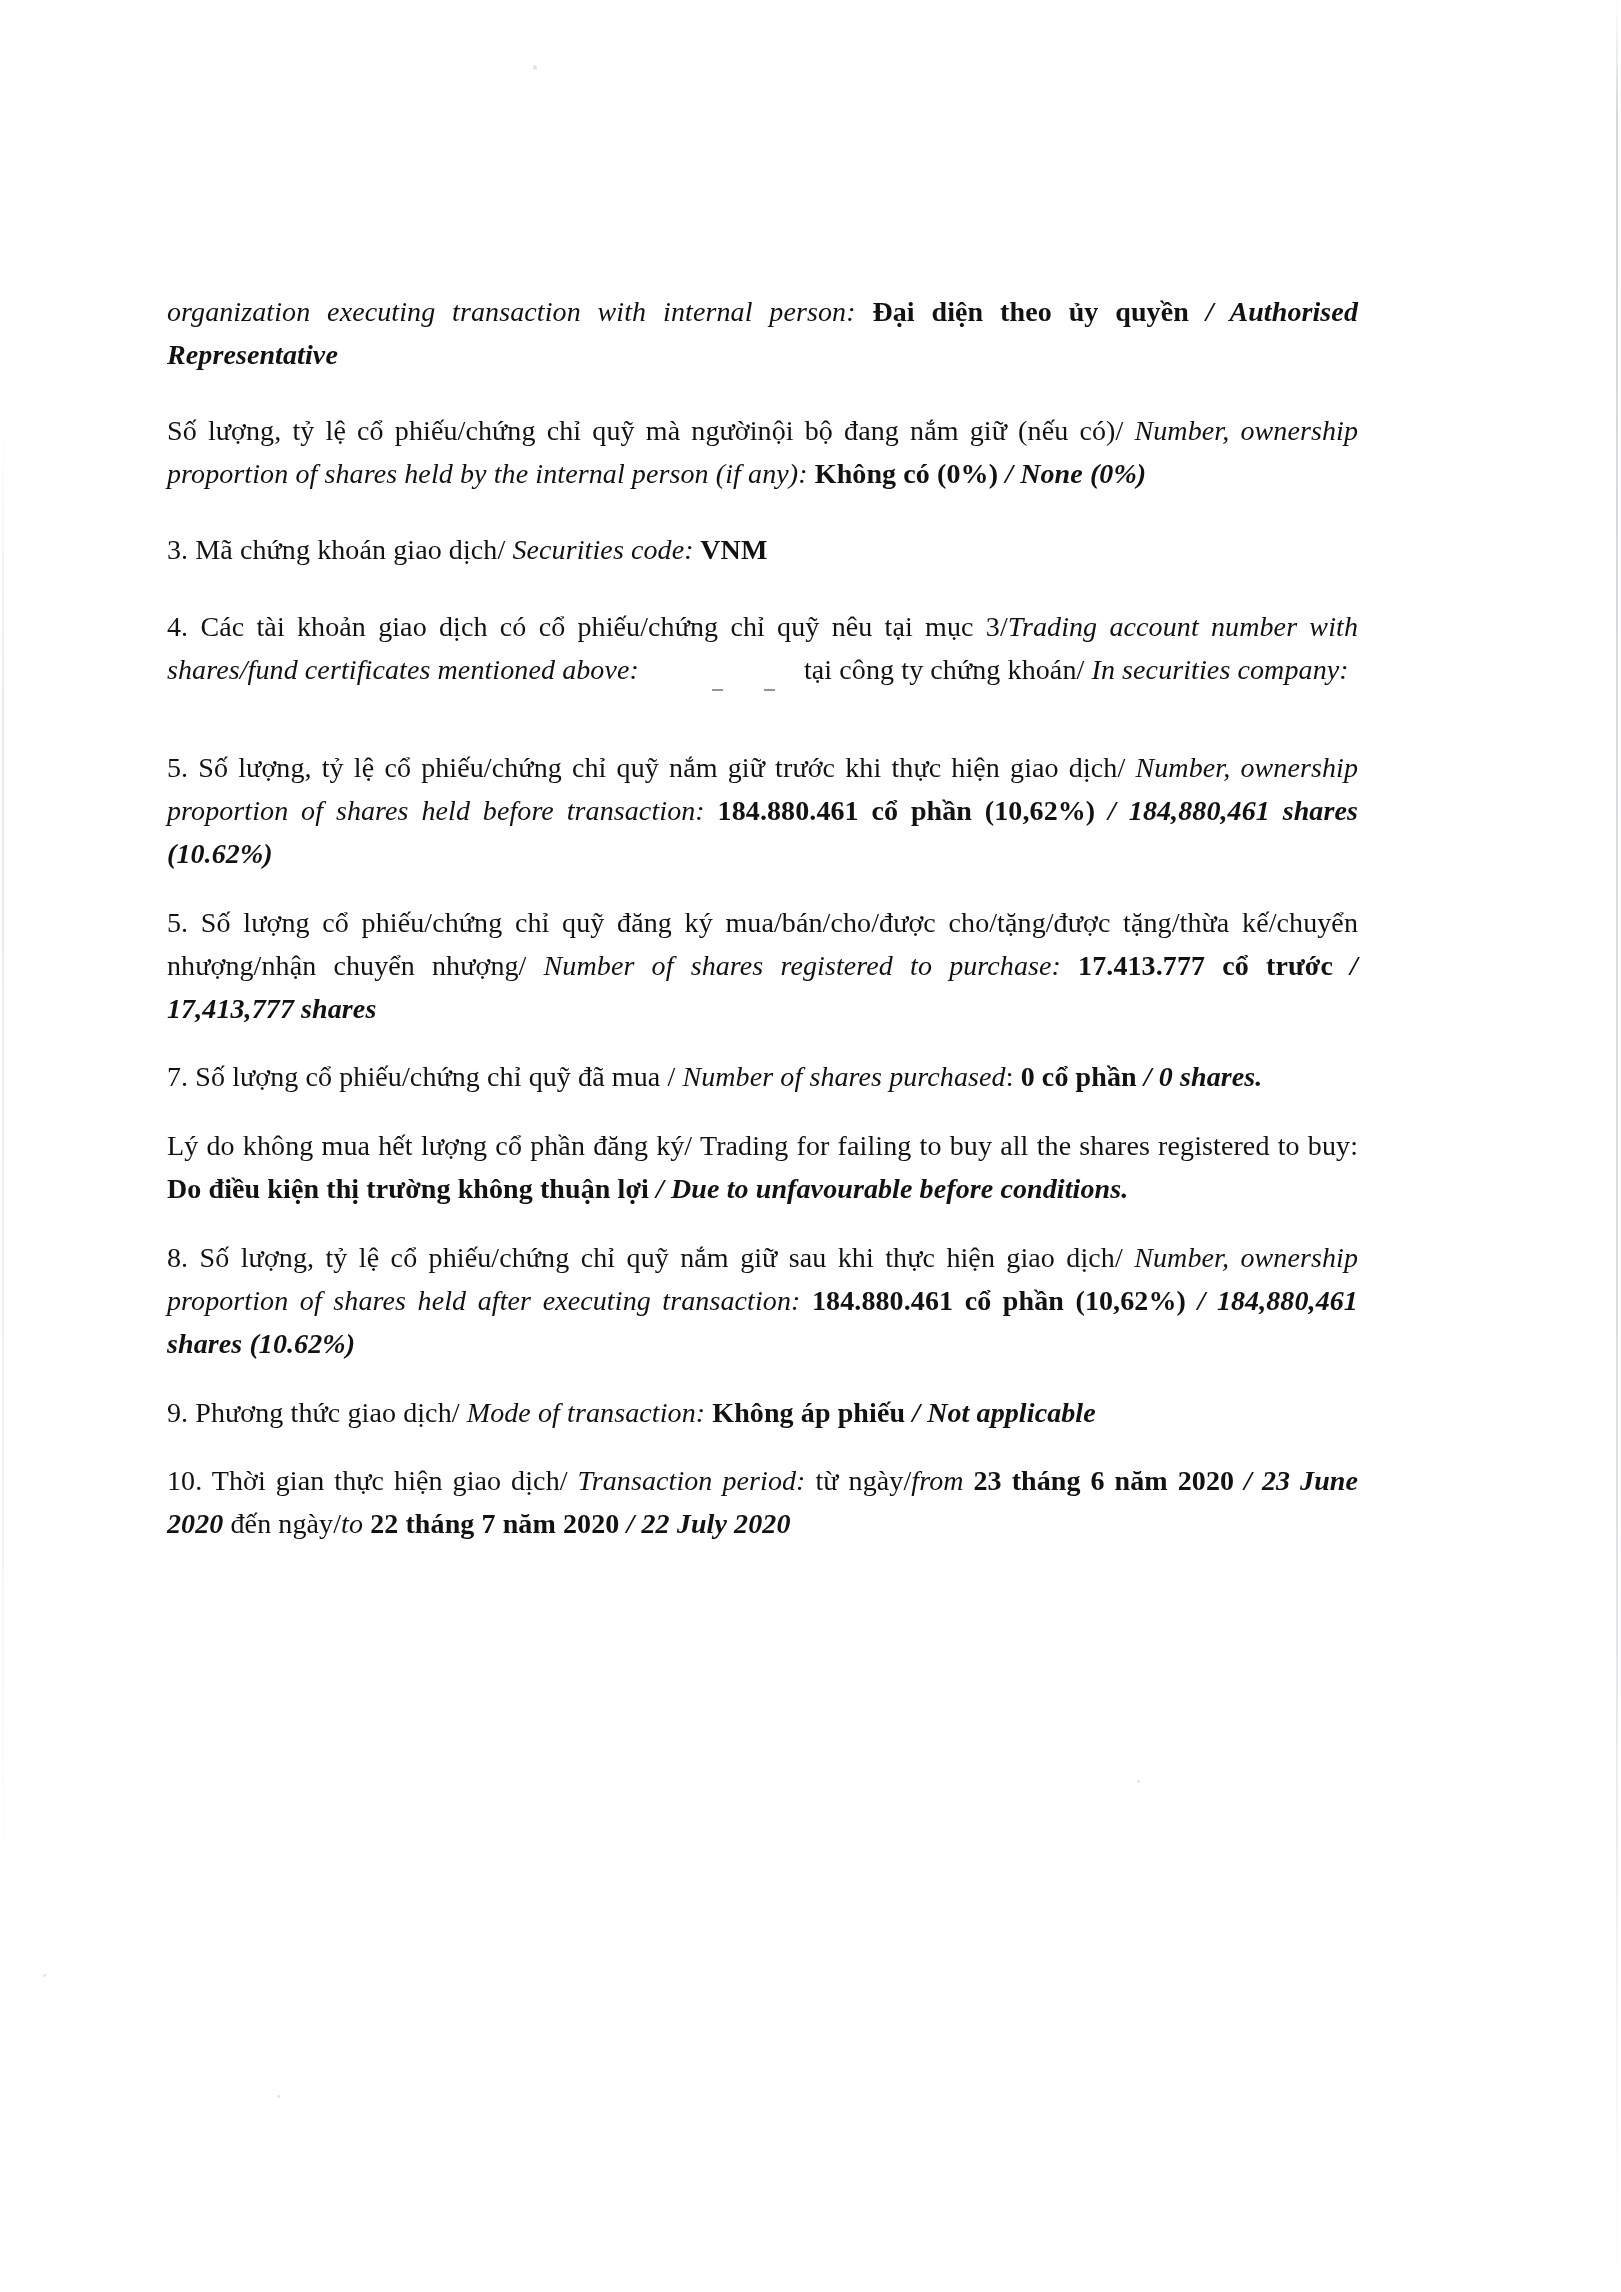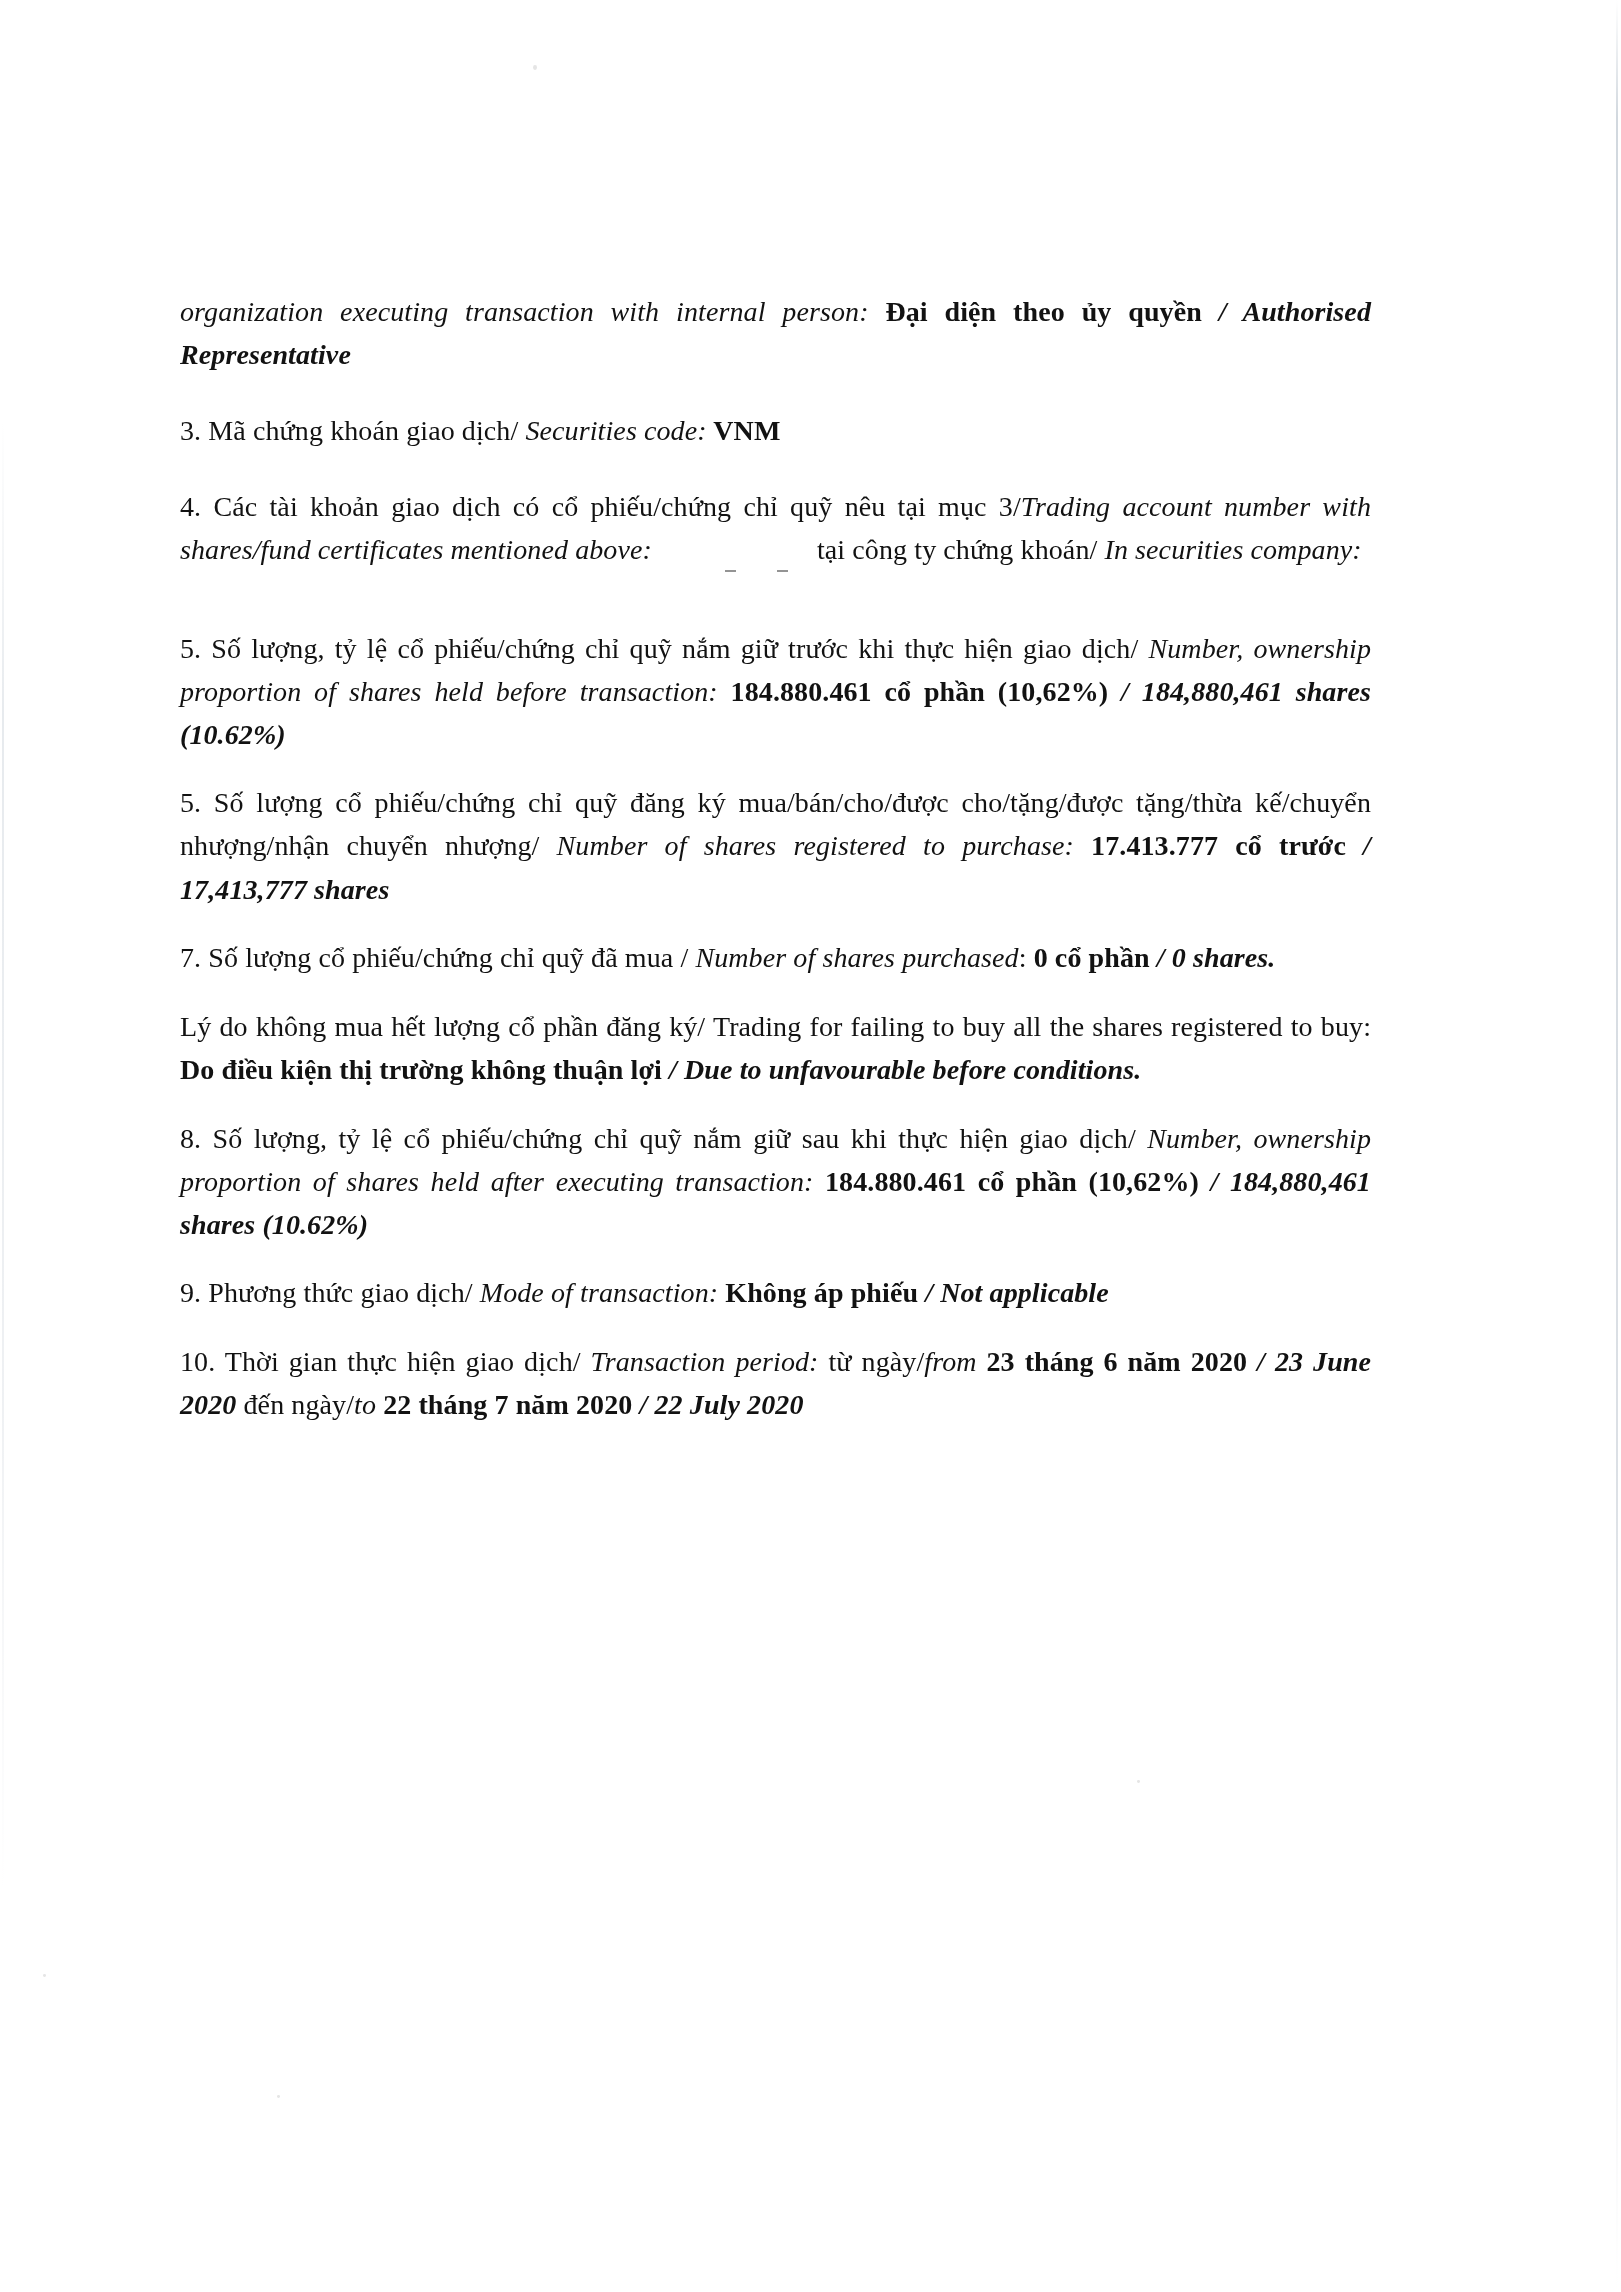--- a/index.html
+++ b/index.html
@@ -46,21 +46,21 @@
         rgba(205,210,216,0.0) 1470px);
   }
   .scan-speck {
     position: absolute;
     background: rgba(150,150,150,0.25);
     border-radius: 50%;
   }
 
   .content {
     position: absolute;
-    left: 180px;
+    left: 167px;
     top: 290px;
     width: 1191px;
   }
 
   p.para {
     margin: 0 0 25.5px 0;
     font-size: 28px;
     line-height: 1.54;
     text-align: justify;
     text-justify: inter-word;
@@ -104,20 +104,23 @@
   <div class="scan-speck" style="left:1137px;top:1780px;width:2.9px;height:2.9px;"></div>
   <div class="scan-speck" style="left:43px;top:1974px;width:2.9px;height:2.9px;"></div>
   <div class="scan-speck" style="left:277px;top:2095px;width:2.9px;height:2.9px;"></div>
 
   <div class="content">
 
     <p class="para gap-md">
       <span class="i">organization executing transaction with internal person:</span><span class="b"> Đại diện theo ủy quyền</span><span class="bi"> / </span><span class="bi">Authorised Representative</span>
     </p>
 
+    <p class="para gap-md">
+      <span class="n">Số lượng, tỷ lệ cổ phiếu/chứng chỉ quỹ mà ngườinội bộ đang nắm giữ (nếu có)/</span><span class="i"> Number, ownership proportion of shares held by the internal person (if any):</span><span class="b"> Không có (0%)</span><span class="bi"> / </span><span class="bi">None (0%)</span>
+    </p>
 
     <p class="para gap-md">
       <span class="n">3. Mã chứng khoán giao dịch/</span><span class="i"> Securities code:</span><span class="b"> VNM</span>
     </p>
 
     <p class="para gap-lg">
       <span class="n">4. Các tài khoản giao dịch có cổ phiếu/chứng chỉ quỹ nêu tại mục 3/</span><span class="i">Trading account number with shares/fund certificates mentioned above:</span><span class="redacted-gap"><span class="mark m1"></span><span class="mark m2"></span></span><span class="n">tại công ty chứng khoán/</span><span class="i"> In securities company:</span>
     </p>
 
     <p class="para">

